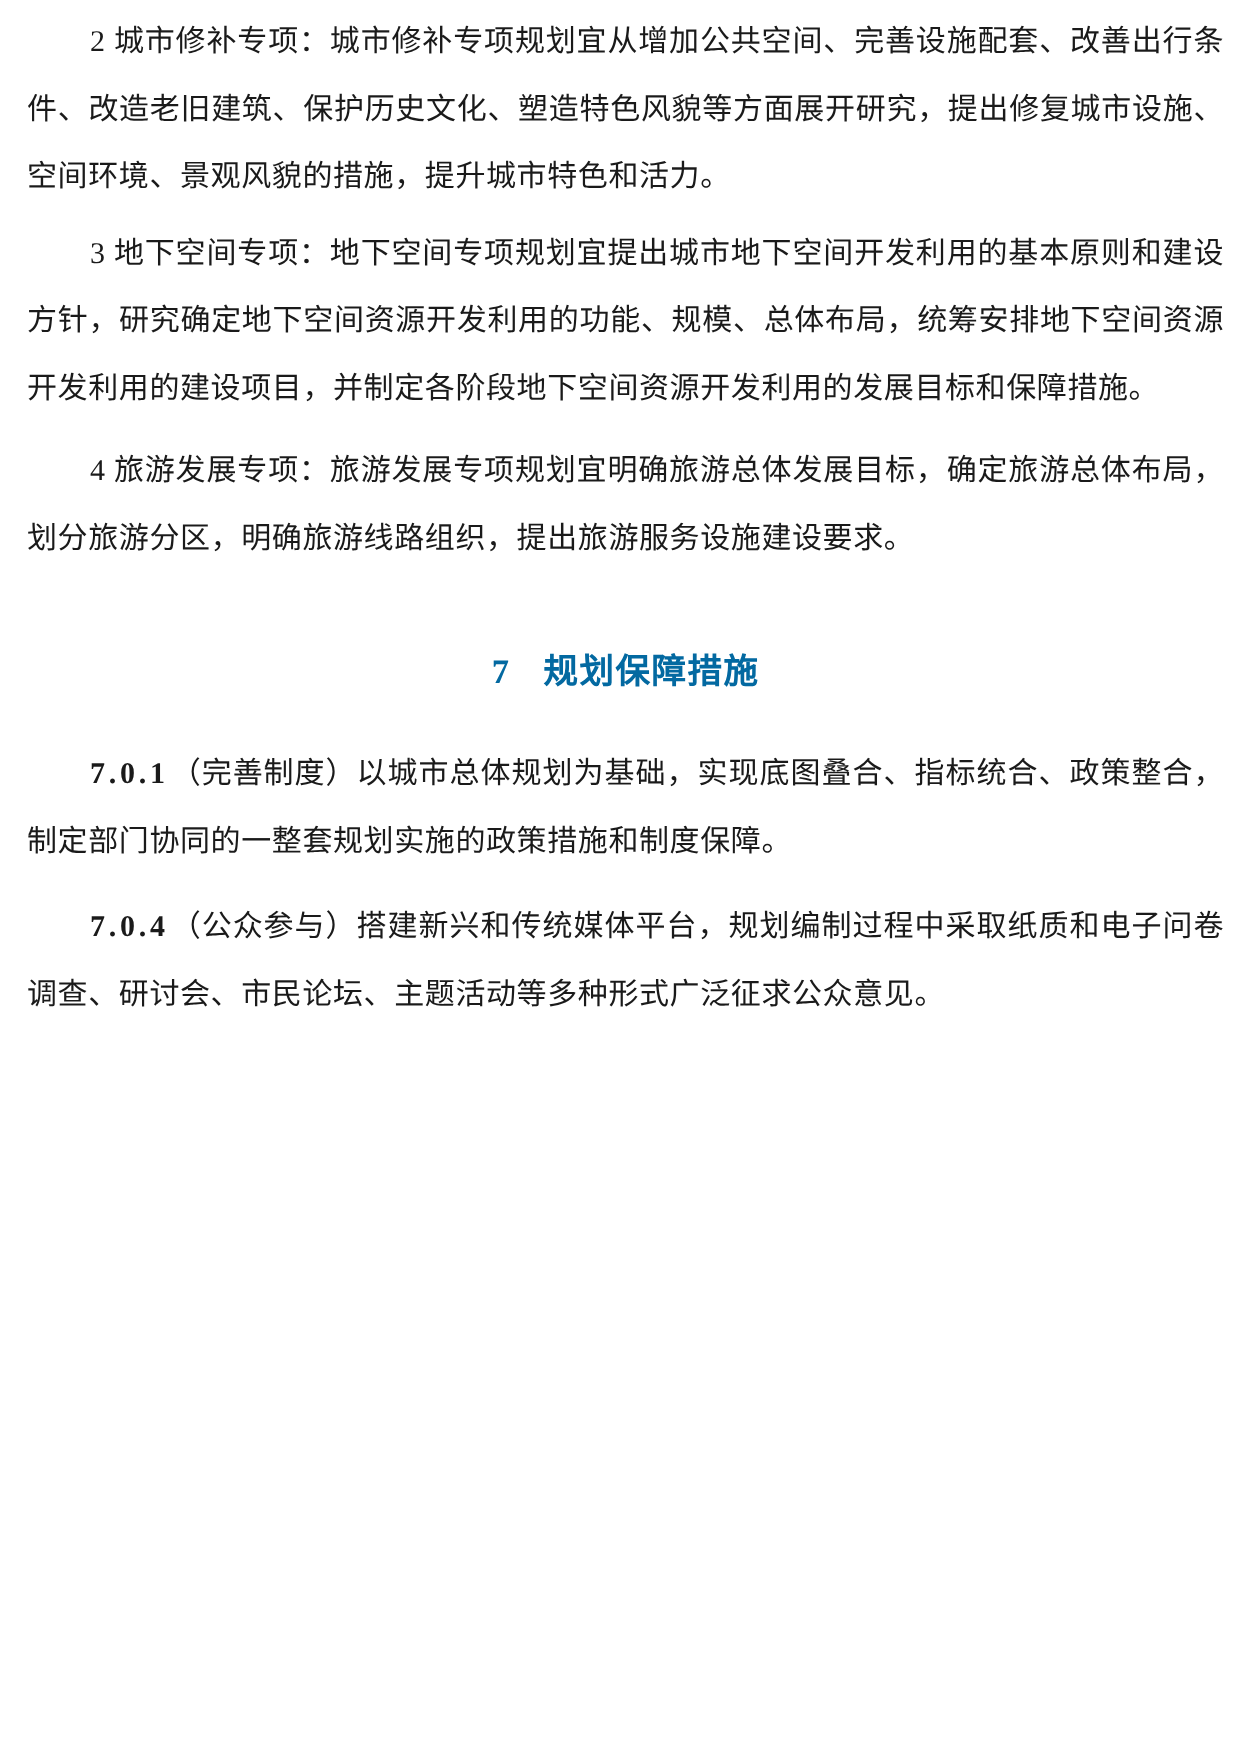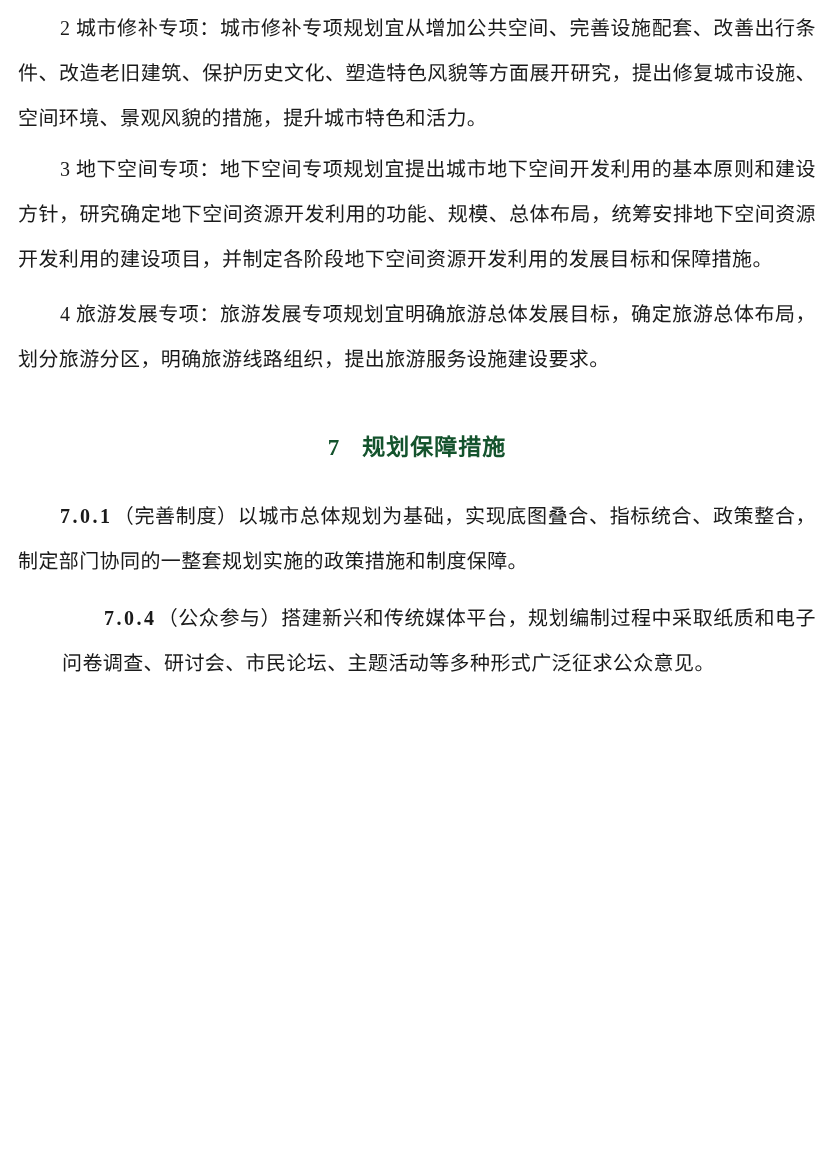--- a/index.html
+++ b/index.html
@@ -23,34 +23,34 @@
     font-size: 20px;
     line-height: 45px;
     letter-spacing: 0.4px;
     text-align: justify;
     text-indent: 42px;
     word-break: break-all;
   }
   .p-gap-sm { margin-bottom: 6px; }
   .p-gap-md { margin-bottom: 10px; }
   .clause { margin-bottom: 12px; font-family: Liberation Serif, serif; }
-  .clause-last { margin-bottom: 0; margin-left: 44px; }
+  .clause-last { margin-bottom: 0; }
   .clause-num {
     font-weight: 700;
     letter-spacing: 2.5px;
     margin-right: 1px;
   }
   h2.chapter {
     margin: 0;
     font-size: 23px;
     line-height: 40px;
     font-weight: 700;
     text-align: center;
     letter-spacing: 1px;
-    color: #14532d;
+    color: #0369a1;
   }
   h2.chapter-7 { margin: 46px 0 26px 0; }
   h2.chapter-8 { margin: 28px 0 0 0; }
   .ch-num { margin-right: 22px; font-weight: 700; }
   .ch-title { font-weight: 700; }
 </style>
 </head>
 <body>
 
 <div class="page">

